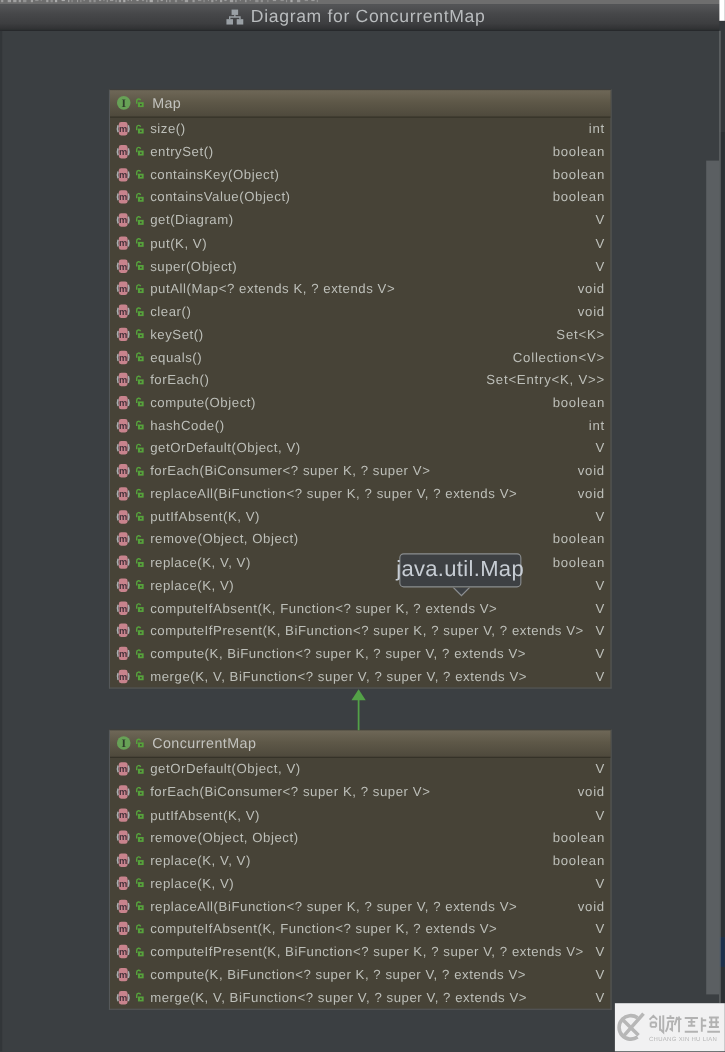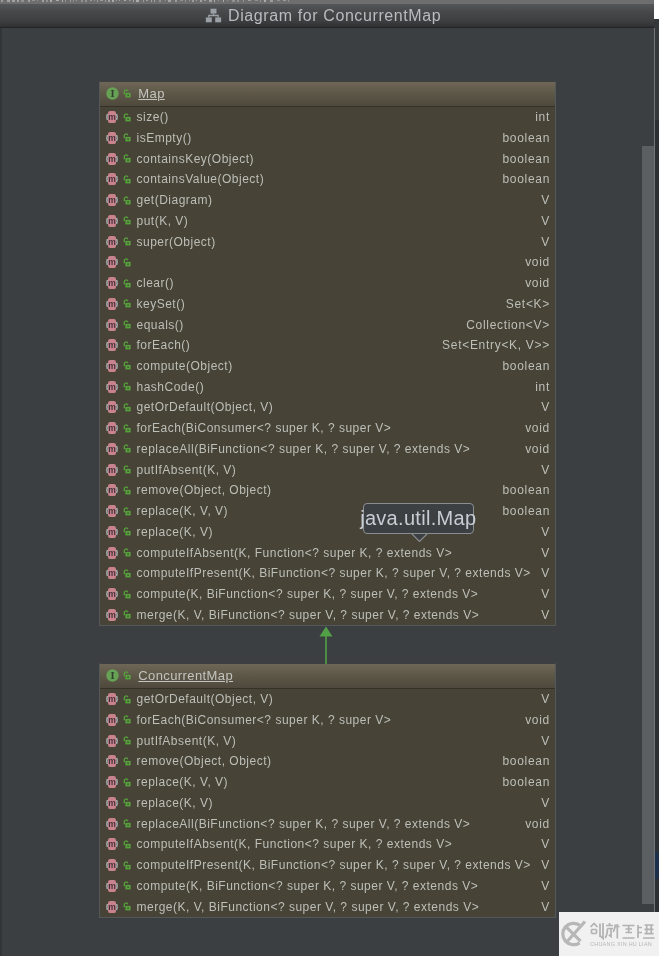--- a/index.html
+++ b/index.html
@@ -11,21 +11,21 @@
     background:linear-gradient(#555658,#47484a 35%,#3d3e40 75%,#2f3032);
     border-bottom:1px solid #232527; display:flex; align-items:center; padding-left:205px; }
   .titlebar .txt { color:#b9bcbe; font-size:16px; letter-spacing:0.6px; margin-left:6px;text-align:center; }
   .rc { position:absolute; width:5px; left:654px; }
   .sbthumb { position:absolute; left:642px; top:146px; width:11.5px; height:758px; background:#5b5f62; }
   .sbline  { position:absolute; left:653.6px; top:28px; width:1.6px; height:884px; background:#737678; }
   .node { position:absolute; left:98.5px; width:457px; background:#474337; border:1.4px solid #55585a; border-top-color:#3e3f3e;
           display:flex; flex-direction:column; }
   .nhead { height:24.8px; flex:none; background:linear-gradient(#6e6757,#5e5848 45%,#4e493c);
     border-bottom:1px solid #343127; display:flex; align-items:center; padding-left:6.3px; }
-  .nhead .nm { color:#c3c3bf; font-size:13px; letter-spacing:0.4px; margin-left:7.5px;text-decoration:underline; }
+  .nhead .nm { color:#c3c3bf; font-size:13px; letter-spacing:0.4px; margin-left:7.5px; }
   .nhead .lk { margin-left:4px; }
   .rows { display:flex; flex-direction:column; flex:1; }
   .row { flex:1; display:flex; align-items:center; padding:0 4.5px 0 5.3px; }
   .row .lk { margin-left:4px; }
   .row .mn { color:#bdbfb9; font-size:12px; letter-spacing:0.5px; margin-left:5.7px; white-space:pre; }
   .row .rt { color:#bdbfb9; font-size:12px; letter-spacing:0.7px; margin-left:auto; }
   .micon, .lk { display:flex; align-items:center; flex:none; }
   .tooltip { position:absolute; left:362.5px; top:503px; width:111.5px; height:30.5px;
     background:#3d4043; border:1px solid #8b8e90; border-radius:4px;
     display:flex; align-items:center; justify-content:center; z-index:20; }
@@ -157,21 +157,21 @@
           <path d="M2.4,3.9 Q1.2,7 2.4,10.1" stroke="#a9aeb2" stroke-width="1.5" fill="none"></path>
           <path d="M11.6,3.9 Q12.8,7 11.6,10.1" stroke="#a9aeb2" stroke-width="1.5" fill="none"></path>
           <rect x="3.0" y="0.9" width="8" height="12.2" rx="2.2" fill="#c8838d"></rect>
           <text x="7" y="10" font-size="8.5" font-weight="bold" text-anchor="middle" fill="#45313a" font-family="Liberation Sans">m</text>
         </svg>
         <svg class="lk" width="8" height="9" viewBox="0 0 8 9">
           <path d="M1.3,5.3 L1.3,2.9 A1.8,1.8 0 0 1 4.8,2.2" stroke="#56a23c" stroke-width="1.3" fill="none"></path>
           <rect x="2.4" y="3.9" width="5.2" height="4.5" fill="#56a23c"></rect>
           <rect x="4.3" y="5.5" width="1.5" height="1.4" fill="#474337"></rect>
         </svg>
-        <span class="mn">isEmpty()</span>
+        <span class="mn">entrySet()</span>
         <span class="rt">boolean</span>
       </div>
 <div class="row">
         <svg class="micon" width="14" height="14" viewBox="0 0 14 14">
           <path d="M2.4,3.9 Q1.2,7 2.4,10.1" stroke="#a9aeb2" stroke-width="1.5" fill="none"></path>
           <path d="M11.6,3.9 Q12.8,7 11.6,10.1" stroke="#a9aeb2" stroke-width="1.5" fill="none"></path>
           <rect x="3.0" y="0.9" width="8" height="12.2" rx="2.2" fill="#c8838d"></rect>
           <text x="7" y="10" font-size="8.5" font-weight="bold" text-anchor="middle" fill="#45313a" font-family="Liberation Sans">m</text>
         </svg>
         <svg class="lk" width="8" height="9" viewBox="0 0 8 9">
@@ -247,20 +247,21 @@
           <path d="M2.4,3.9 Q1.2,7 2.4,10.1" stroke="#a9aeb2" stroke-width="1.5" fill="none"></path>
           <path d="M11.6,3.9 Q12.8,7 11.6,10.1" stroke="#a9aeb2" stroke-width="1.5" fill="none"></path>
           <rect x="3.0" y="0.9" width="8" height="12.2" rx="2.2" fill="#c8838d"></rect>
           <text x="7" y="10" font-size="8.5" font-weight="bold" text-anchor="middle" fill="#45313a" font-family="Liberation Sans">m</text>
         </svg>
         <svg class="lk" width="8" height="9" viewBox="0 0 8 9">
           <path d="M1.3,5.3 L1.3,2.9 A1.8,1.8 0 0 1 4.8,2.2" stroke="#56a23c" stroke-width="1.3" fill="none"></path>
           <rect x="2.4" y="3.9" width="5.2" height="4.5" fill="#56a23c"></rect>
           <rect x="4.3" y="5.5" width="1.5" height="1.4" fill="#474337"></rect>
         </svg>
+        <span class="mn">putAll(Map&lt;? extends K, ? extends V&gt;</span>
         <span class="rt">void</span>
       </div>
 <div class="row">
         <svg class="micon" width="14" height="14" viewBox="0 0 14 14">
           <path d="M2.4,3.9 Q1.2,7 2.4,10.1" stroke="#a9aeb2" stroke-width="1.5" fill="none"></path>
           <path d="M11.6,3.9 Q12.8,7 11.6,10.1" stroke="#a9aeb2" stroke-width="1.5" fill="none"></path>
           <rect x="3.0" y="0.9" width="8" height="12.2" rx="2.2" fill="#c8838d"></rect>
           <text x="7" y="10" font-size="8.5" font-weight="bold" text-anchor="middle" fill="#45313a" font-family="Liberation Sans">m</text>
         </svg>
         <svg class="lk" width="8" height="9" viewBox="0 0 8 9">

